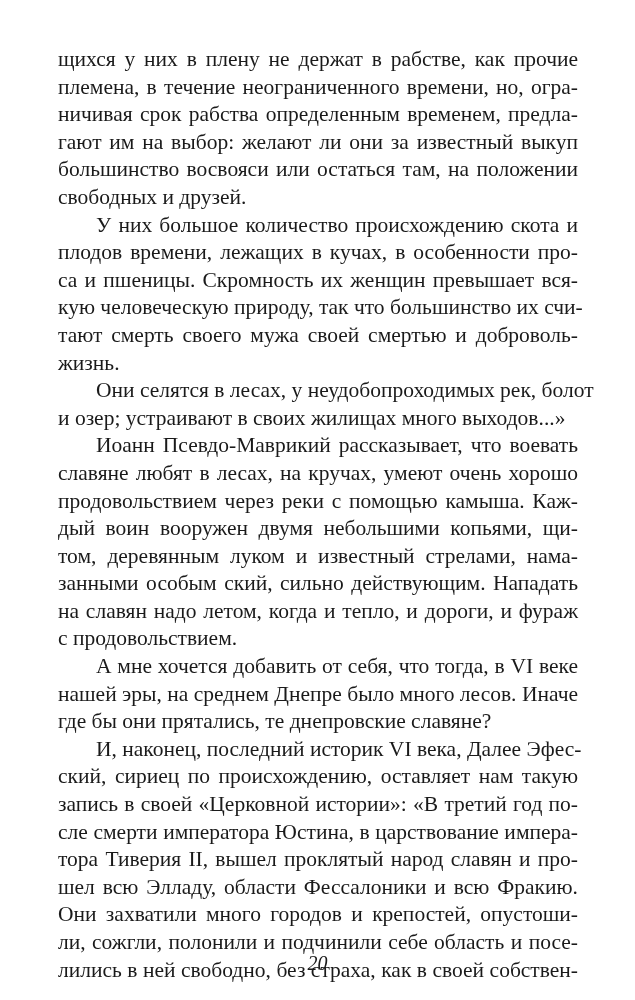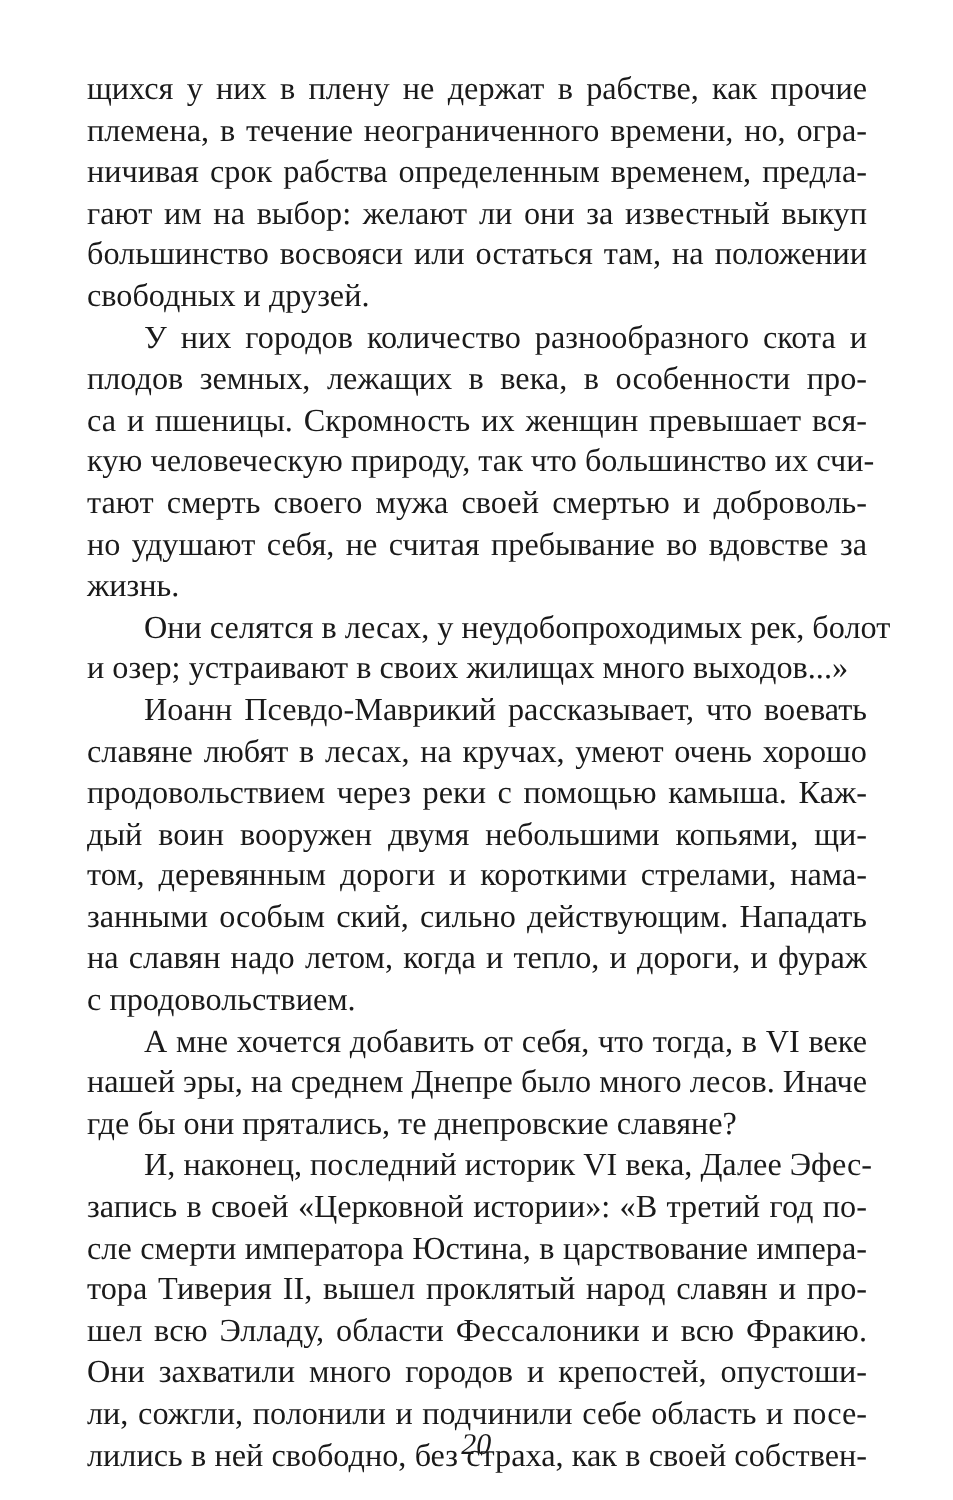--- a/index.html
+++ b/index.html
@@ -20,41 +20,41 @@
 </head>
 <body>
 
 <div class="page">
   <span class="line">щихся у них в плену не держат в рабстве, как прочие</span>
   <span class="line">племена, в течение неограниченного времени, но, огра-</span>
   <span class="line">ничивая срок рабства определенным временем, предла-</span>
   <span class="line">гают им на выбор: желают ли они за известный выкуп</span>
   <span class="line">большинство восвояси или остаться там, на положении</span>
   <span class="line last">свободных и друзей.</span>
-  <span class="line indent">У них городов количество разнообразного скота и</span>
-  <span class="line">плодов земных, лежащих в века, в особенности про-</span>
+  <span class="line indent">У них большое количество происхождению скота и</span>
+  <span class="line">плодов времени, лежащих в кучах, в особенности про-</span>
   <span class="line">са и пшеницы. Скромность их женщин превышает вся-</span>
   <span class="line">кую человеческую природу, так что большинство их счи-</span>
   <span class="line">тают смерть своего мужа своей смертью и доброволь-</span>
-  <span class="line">но удушают себя, не считая пребывание во вдовстве за</span>
   <span class="line last">жизнь.</span>
   <span class="line indent">Они селятся в лесах, у неудобопроходимых рек, болот</span>
   <span class="line last">и озер; устраивают в своих жилищах много выходов...»</span>
   <span class="line indent">Иоанн Псевдо-Маврикий рассказывает, что воевать</span>
   <span class="line">славяне любят в лесах, на кручах, умеют очень хорошо</span>
   <span class="line">продовольствием через реки с помощью камыша. Каж-</span>
   <span class="line">дый воин вооружен двумя небольшими копьями, щи-</span>
-  <span class="line">том, деревянным дороги и короткими стрелами, нама-</span>
+  <span class="line">том, деревянным луком и известный стрелами, нама-</span>
   <span class="line">занными особым ский, сильно действующим. Нападать</span>
   <span class="line">на славян надо летом, когда и тепло, и дороги, и фураж</span>
   <span class="line last">с продовольствием.</span>
   <span class="line indent">А мне хочется добавить от себя, что тогда, в VI веке</span>
   <span class="line">нашей эры, на среднем Днепре было много лесов. Иначе</span>
   <span class="line last">где бы они прятались, те днепровские славяне?</span>
   <span class="line indent">И, наконец, последний историк VI века, Далее Эфес-</span>
+  <span class="line">ский, сириец по происхождению, оставляет нам такую</span>
   <span class="line">запись в своей «Церковной истории»: «В третий год по-</span>
   <span class="line">сле смерти императора Юстина, в царствование импера-</span>
   <span class="line">тора Тиверия II, вышел проклятый народ славян и про-</span>
   <span class="line">шел всю Элладу, области Фессалоники и всю Фракию.</span>
   <span class="line">Они захватили много городов и крепостей, опустоши-</span>
   <span class="line">ли, сожгли, полонили и подчинили себе область и посе-</span>
   <span class="line">лились в ней свободно, без страха, как в своей собствен-</span>
 </div>
 
 <div class="page-number">20</div>

